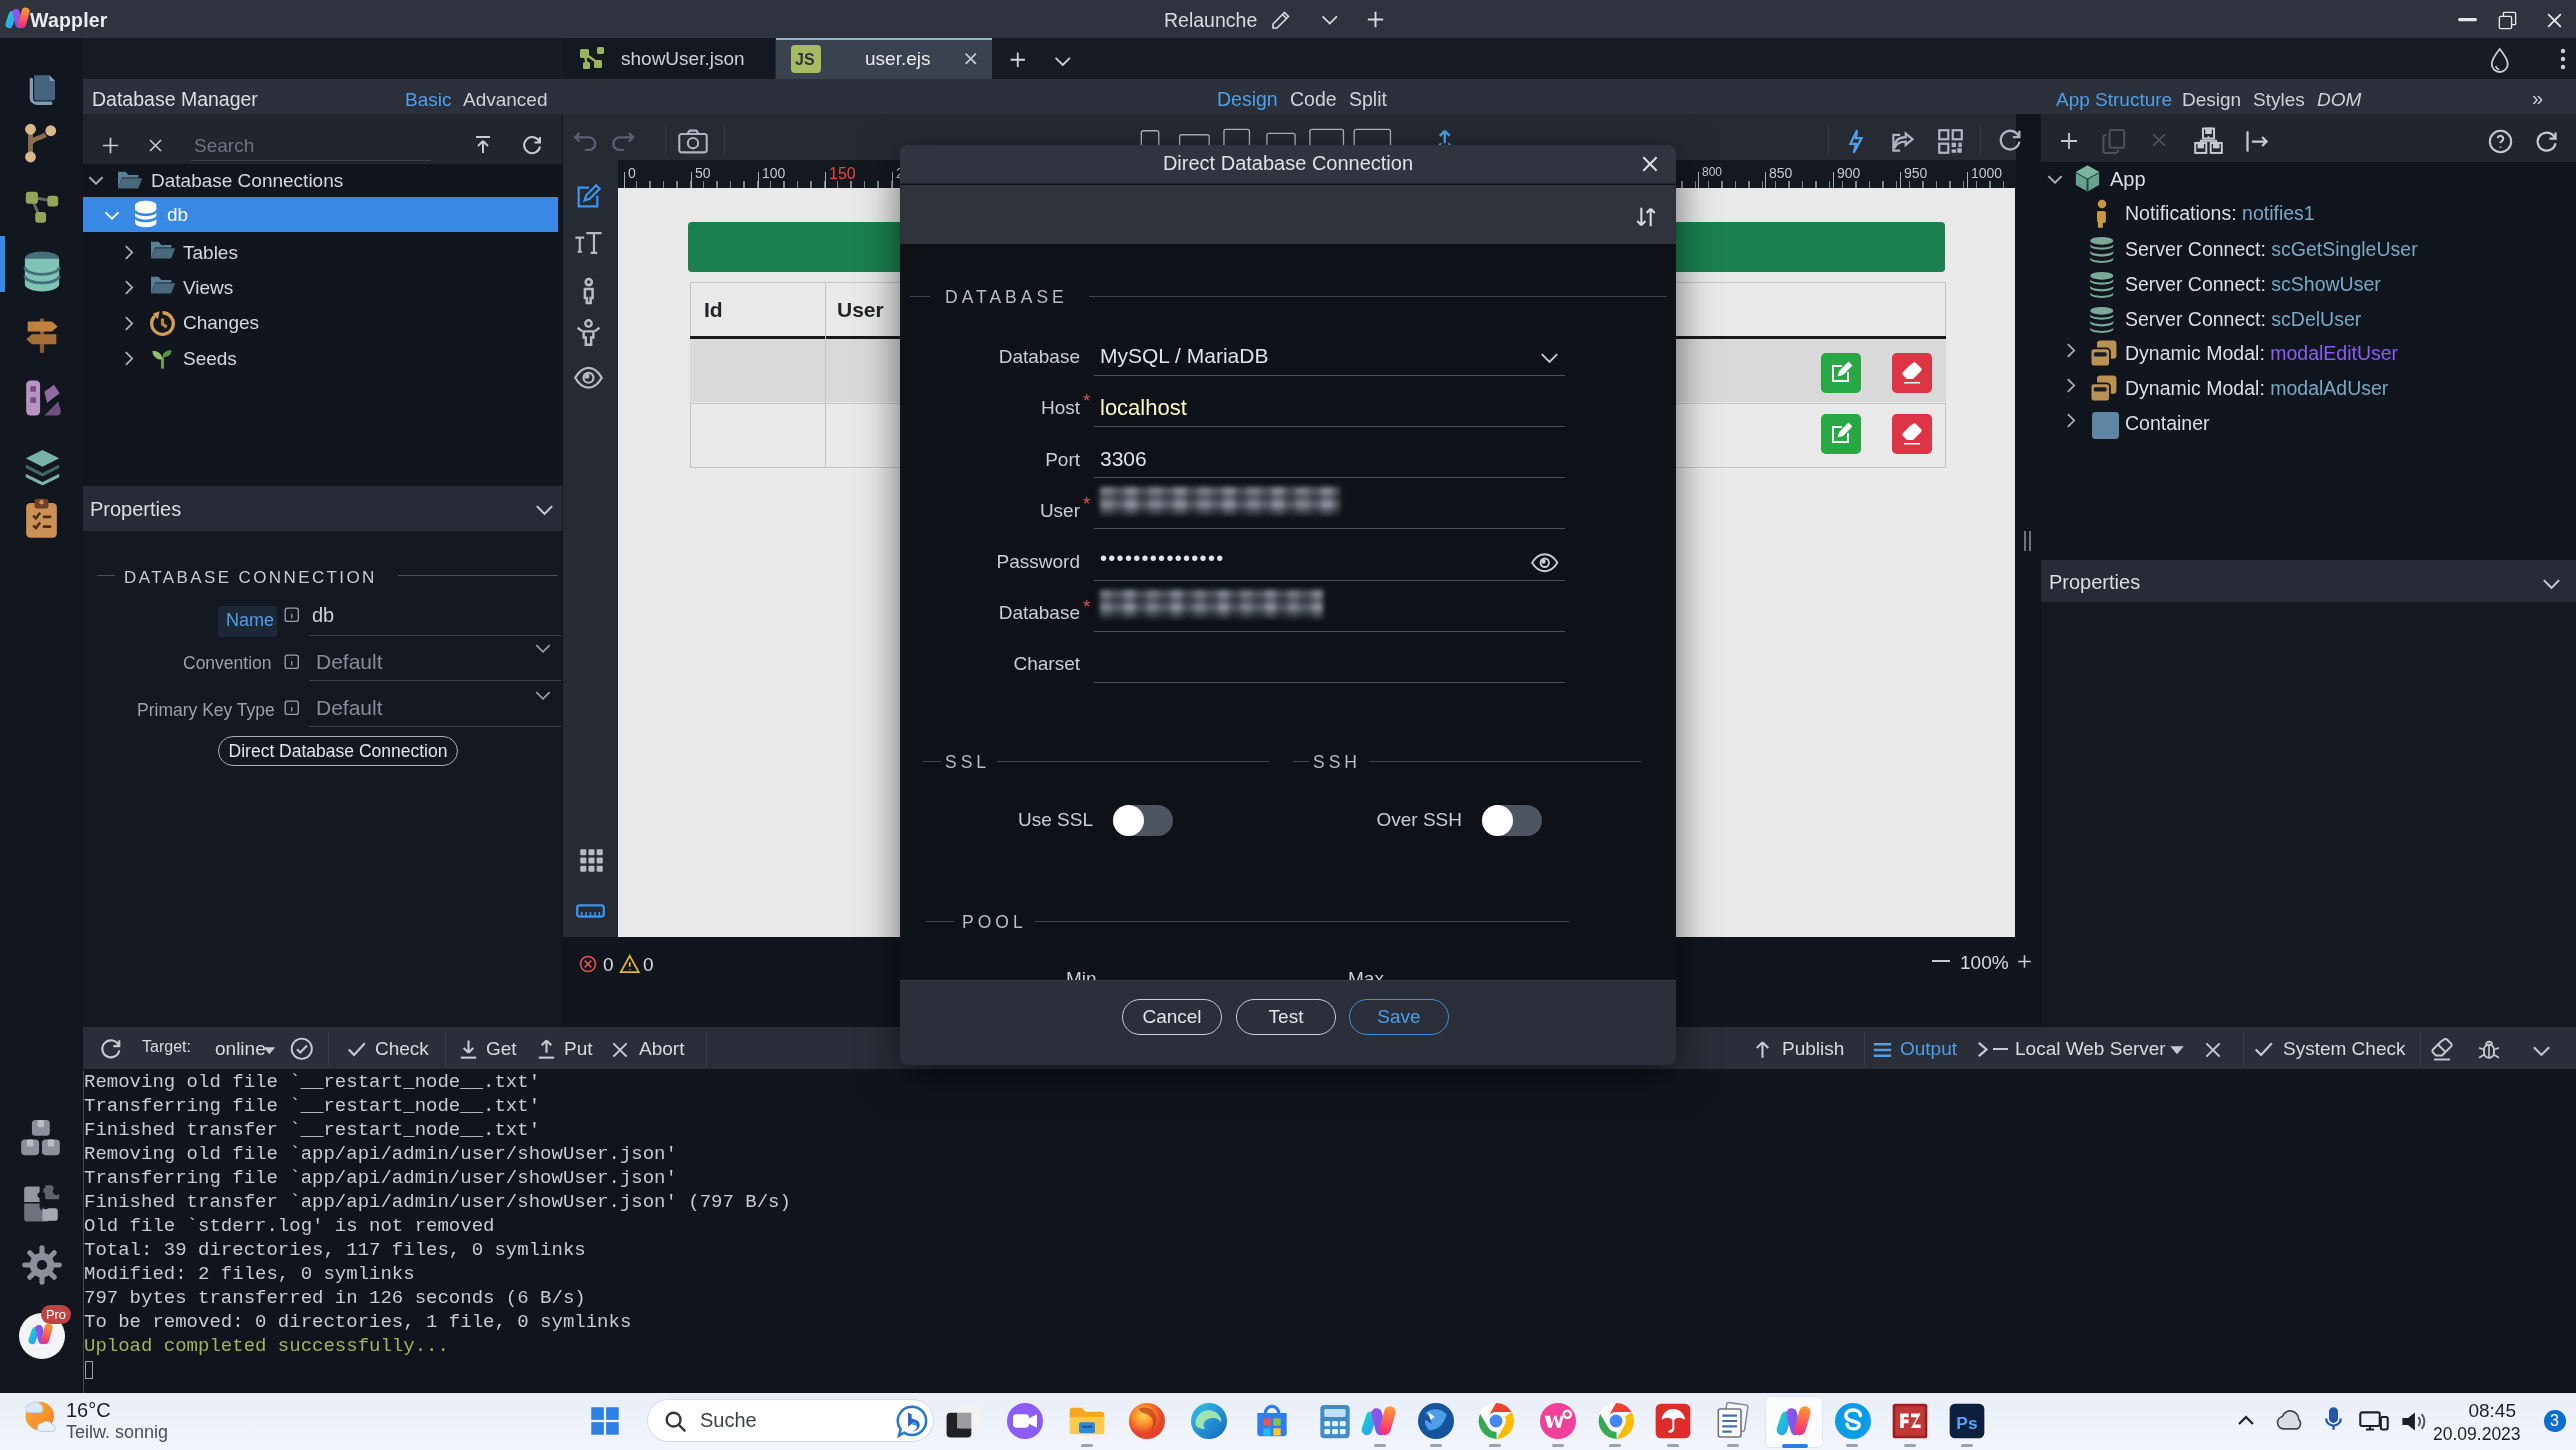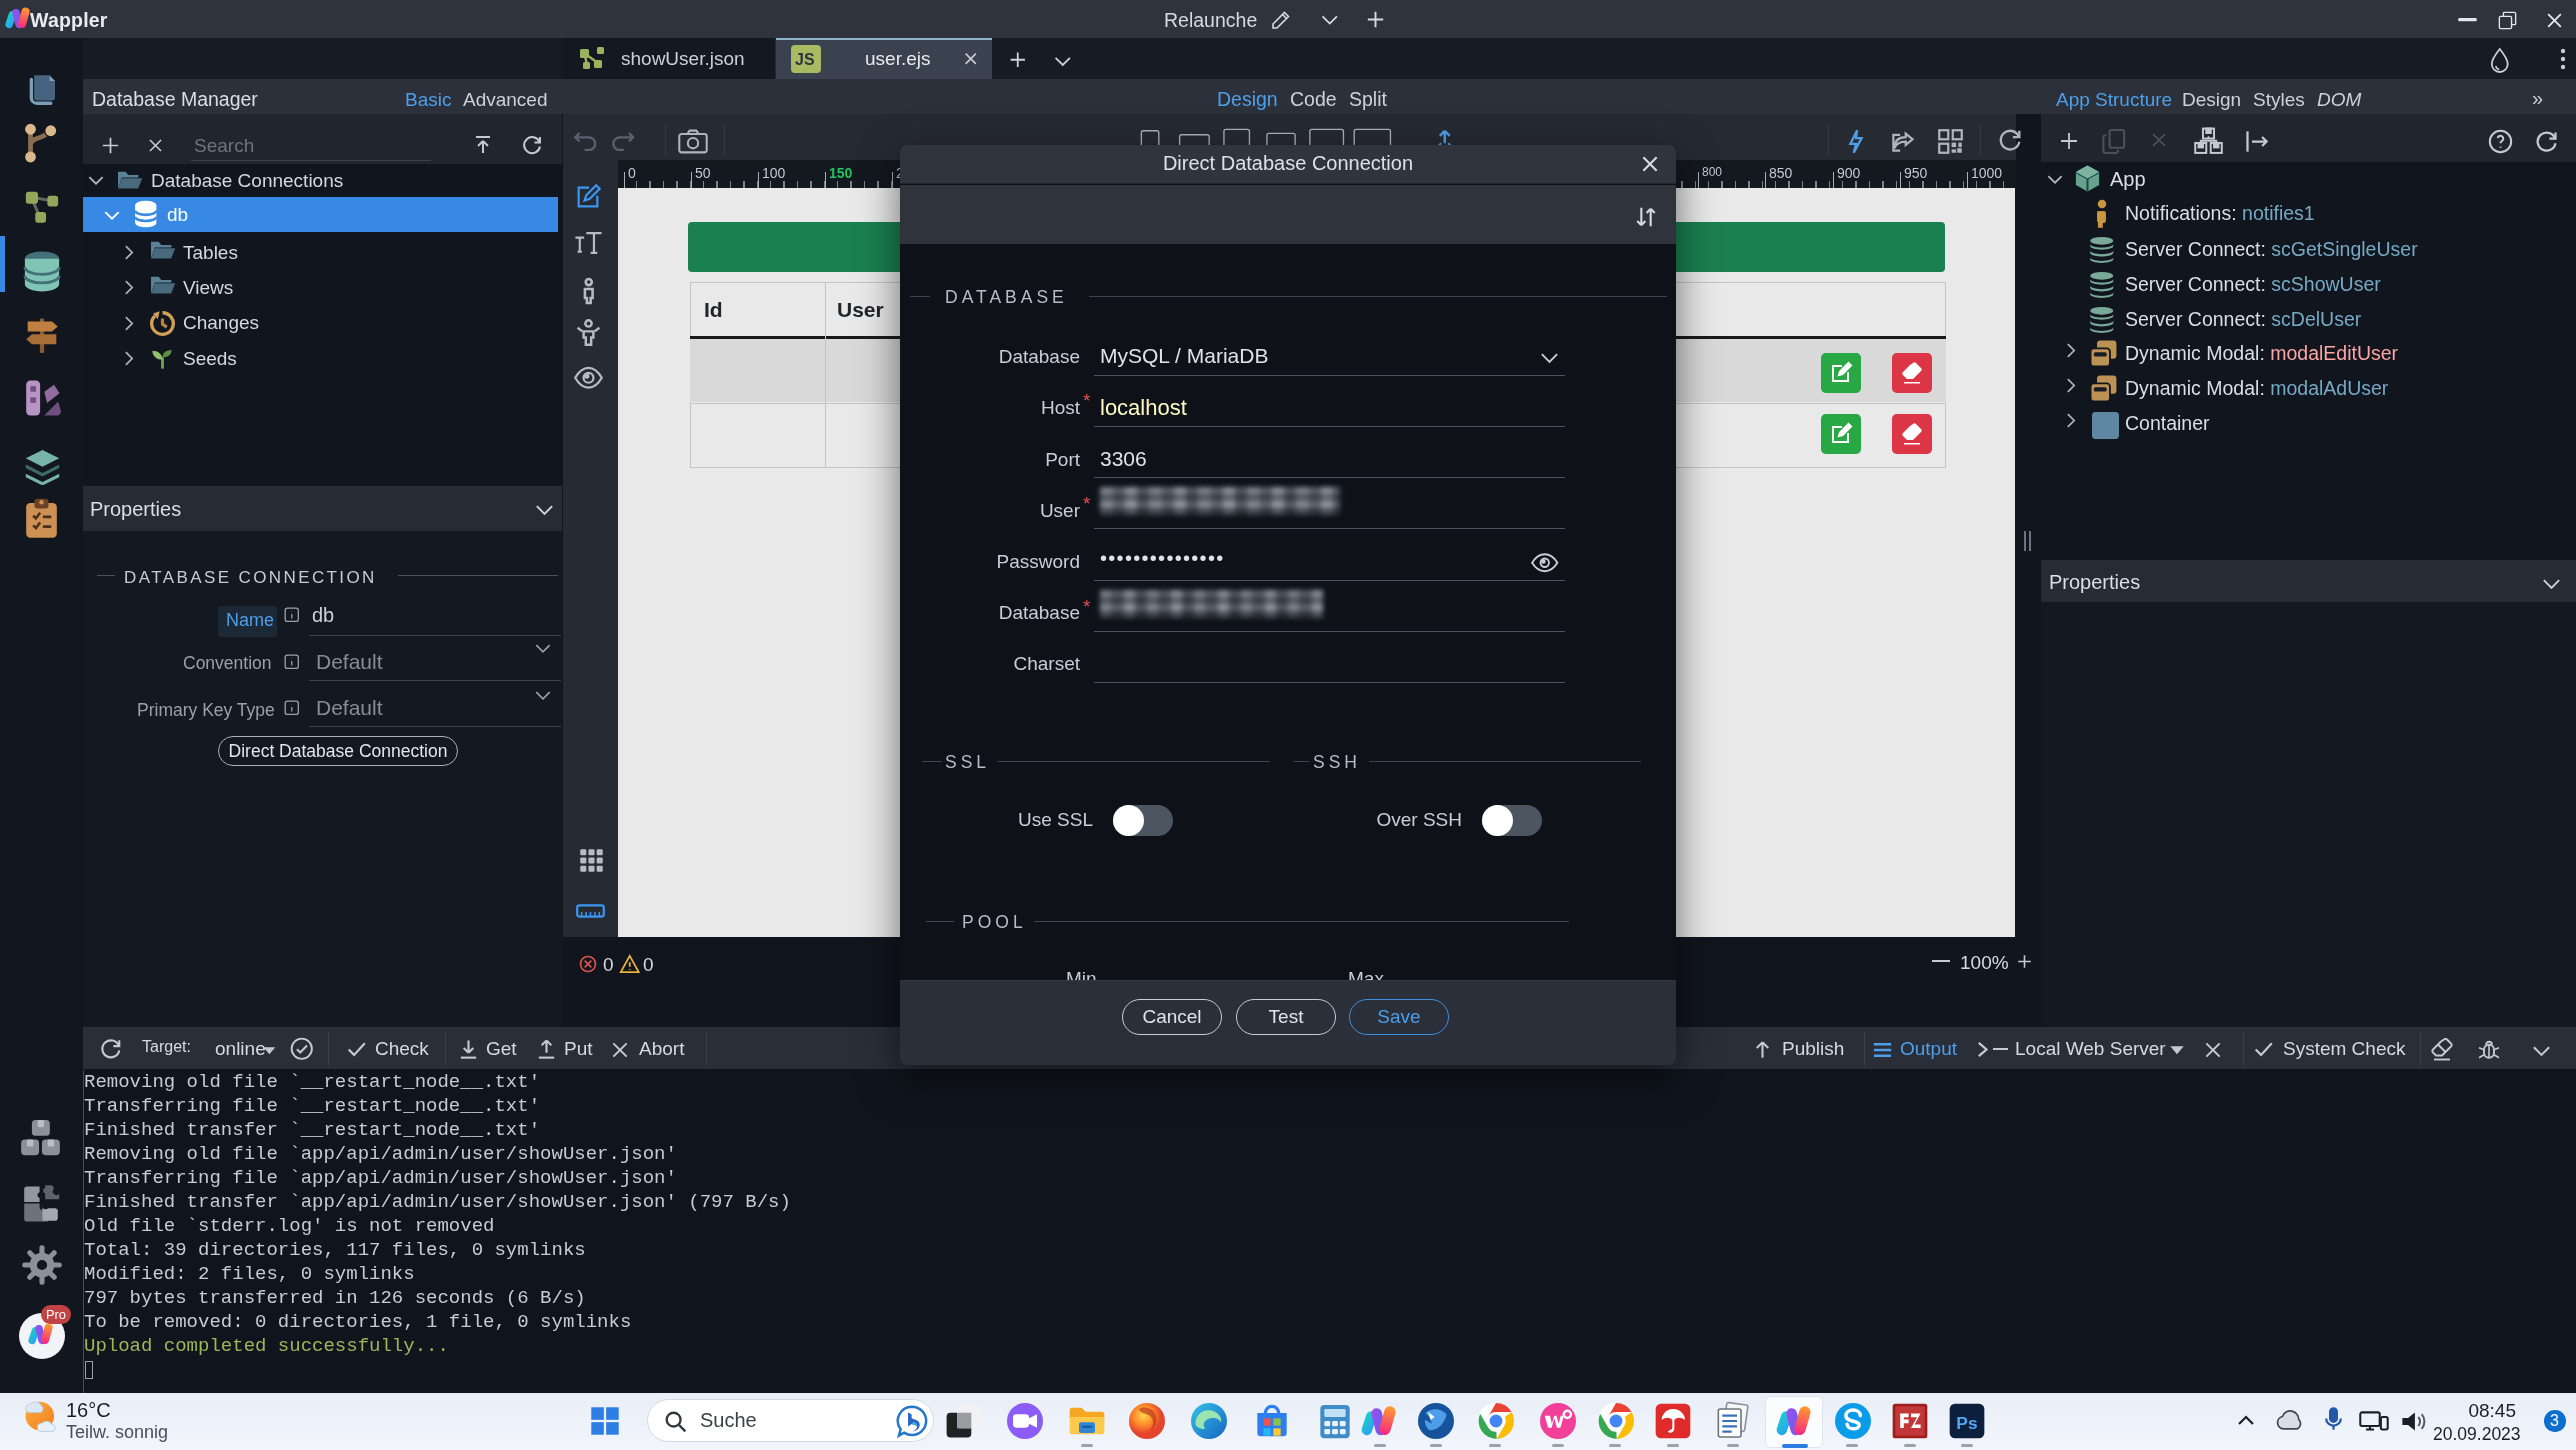--- a/index.html
+++ b/index.html
@@ -325,21 +325,21 @@
 
 <div id="ruler" class="a" style="left:618px;top:160px;width:1397px;height:28px;background:#14181f;"></div>
 <div class="a" style="left:624px;top:181px;width:1392px;height:6.7px;background:repeating-linear-gradient(90deg,transparent 0px,transparent 12px,#7e8590 12px,#7e8590 13.4px);"></div>
 <div class="a" style="left:624px;top:172px;width:1.3px;height:16px;background:#aab0ba;"></div>
 <div class="a" style="left:628px;top:165px;font-size:14px;color:#c5cad2;">0</div>
 <div class="a" style="left:691px;top:172px;width:1.3px;height:16px;background:#aab0ba;"></div>
 <div class="a" style="left:695px;top:165px;font-size:14px;color:#c5cad2;">50</div>
 <div class="a" style="left:758px;top:172px;width:1.3px;height:16px;background:#aab0ba;"></div>
 <div class="a" style="left:762px;top:165px;font-size:14px;color:#c5cad2;">100</div>
 <div class="a" style="left:825px;top:172px;width:1.3px;height:16px;background:#aab0ba;"></div>
-<div class="a" style="left:829px;top:165px;font-size:14px;color:#22c55e;font-weight:bold;">150</div>
+<div class="a" style="left:829px;top:165px;font-size:16px;color:#ef4444;">150</div>
 <div class="a" style="left:892px;top:172px;width:1.3px;height:16px;background:#aab0ba;"></div>
 <div class="a" style="left:896px;top:165px;font-size:14px;color:#c5cad2;">200</div>
 <div class="a" style="left:960px;top:172px;width:1.3px;height:16px;background:#aab0ba;"></div>
 <div class="a" style="left:964px;top:165px;font-size:14px;color:#c5cad2;">250</div>
 <div class="a" style="left:1027px;top:172px;width:1.3px;height:16px;background:#aab0ba;"></div>
 <div class="a" style="left:1031px;top:165px;font-size:14px;color:#c5cad2;">300</div>
 <div class="a" style="left:1094px;top:172px;width:1.3px;height:16px;background:#aab0ba;"></div>
 <div class="a" style="left:1098px;top:165px;font-size:14px;color:#c5cad2;">350</div>
 <div class="a" style="left:1161px;top:172px;width:1.3px;height:16px;background:#aab0ba;"></div>
 <div class="a" style="left:1165px;top:165px;font-size:14px;color:#c5cad2;">400</div>
@@ -492,21 +492,21 @@
     </svg>
 <div class="a" style="left:2125px;top:308px;font-size:19.5px;color:#dbdfe5;">Server Connect: <span style="color:#76a9c6;">scDelUser</span></div>
 <svg class="ic" style="left:2063px;top:341px;" width="16" height="19" viewBox="0 0 16 24" fill="none" stroke="#aeb4bd" stroke-width="2.2">
       <path d="M4 4 l8 8 -8 8"></path>
     </svg>
 <svg class="ic" style="left:2088px;top:338px;" width="31" height="31" viewBox="0 0 24 24">
       <rect x="7" y="2" width="15" height="14" rx="2.5" fill="#bb9254"></rect>
       <rect x="2" y="8" width="15" height="14" rx="2.5" fill="#bb9254" stroke="#11151d" stroke-width="1.4"></rect>
       <rect x="4.5" y="11" width="10" height="3.4" rx="1.2" fill="#181c24"></rect>
     </svg>
-<div class="a" style="left:2125px;top:342px;font-size:19.5px;color:#dbdfe5;">Dynamic Modal: <span style="color:#fca5a5;text-align:right;">modalEditUser</span></div>
+<div class="a" style="left:2125px;top:342px;font-size:19.5px;color:#dbdfe5;">Dynamic Modal: <span style="color:#8b5cf6;text-align:right;">modalEditUser</span></div>
 <svg class="ic" style="left:2063px;top:376px;" width="16" height="19" viewBox="0 0 16 24" fill="none" stroke="#aeb4bd" stroke-width="2.2">
       <path d="M4 4 l8 8 -8 8"></path>
     </svg>
 <svg class="ic" style="left:2088px;top:373px;" width="31" height="31" viewBox="0 0 24 24">
       <rect x="7" y="2" width="15" height="14" rx="2.5" fill="#bb9254"></rect>
       <rect x="2" y="8" width="15" height="14" rx="2.5" fill="#bb9254" stroke="#11151d" stroke-width="1.4"></rect>
       <rect x="4.5" y="11" width="10" height="3.4" rx="1.2" fill="#181c24"></rect>
     </svg>
 <div class="a" style="left:2125px;top:377px;font-size:19.5px;color:#dbdfe5;">Dynamic Modal: <span style="color:#76a9c6;">modalAdUser</span></div>
 <svg class="ic" style="left:2063px;top:411px;" width="16" height="19" viewBox="0 0 16 24" fill="none" stroke="#aeb4bd" stroke-width="2.2">

